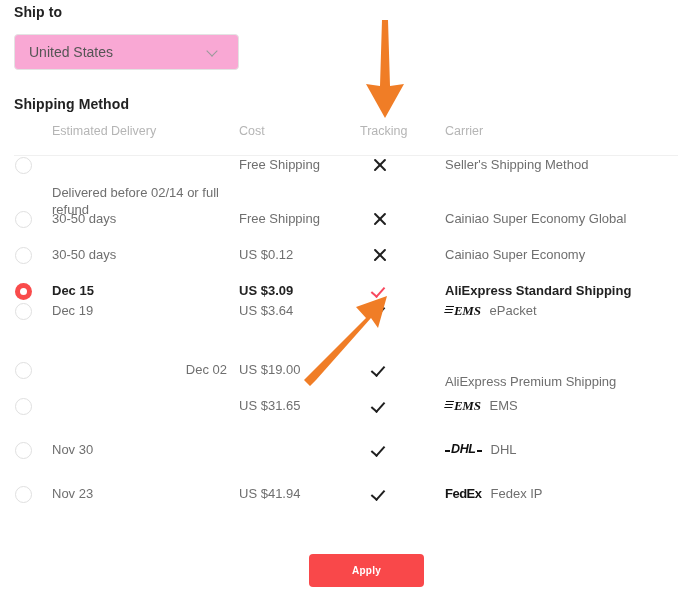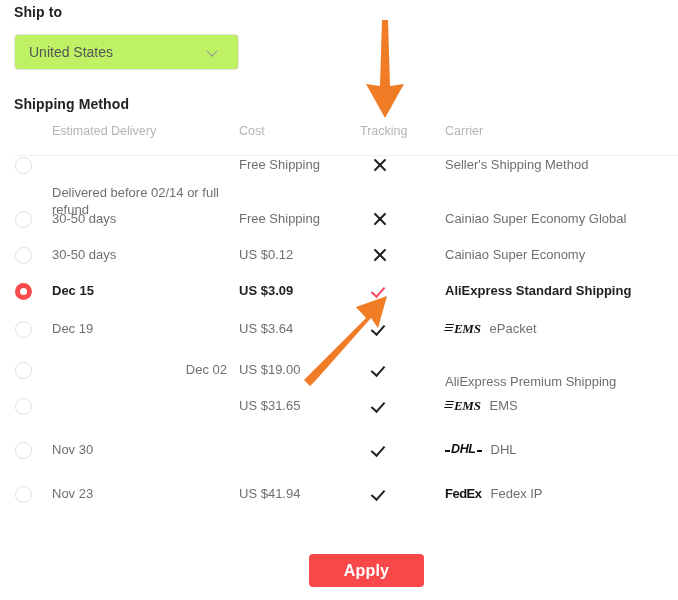--- a/index.html
+++ b/index.html
@@ -28,21 +28,21 @@
     letter-spacing: 0.1px;
   }
   .country-select {
     position: absolute;
     left: 14px;
     top: 34px;
     width: 225px;
     height: 36px;
     border: 1px solid #e3e3e3;
     border-radius: 4px;
-    background: #bef264;
+    background: #f9a8d4;
     box-sizing: border-box;
     display: flex;
     align-items: center;
     padding: 0 19px 0 14px;
     cursor: pointer;
   }
   .country-select .value {
     flex: 1;
     font-size: 14px;
     color: #555555;
@@ -261,21 +261,21 @@
     position: absolute;
     left: 309px;
     top: 554px;
     width: 115px;
     height: 33px;
     background: #f9484a;
     border: none;
     border-radius: 4px;
     color: #ffffff;
     font-family: "Liberation Sans", sans-serif;
-    font-size: 16px;
+    font-size: 10px;
     font-weight: bold;
     cursor: pointer;
     letter-spacing: 0.2px;
   }
 
   
   .annot {
     position: absolute;
     pointer-events: none;
   }
@@ -335,21 +335,21 @@
     </div>
     <div class="row selected" style="height: 36px; position: absolute; top: 126px;">
       <span class="radio" style="top: 1px;"></span>
       <span class="cell cell-delivery" style="top: 0px;">Dec 15</span>
       <span class="cell cell-cost" style="top: 0px;">US $3.09</span>
       <span class="mark-check red" style="top: 0px;"></span>
       <span class="cell cell-carrier" style="top: 0px;">
         <span class="carrier-text">AliExpress Standard Shipping</span>
       </span>
     </div>
-    <div class="row" style="height: 43px; position: absolute; top: 164px;">
+    <div class="row" style="height: 43px; position: absolute; top: 146px;">
       <span class="radio" style="top: 1px;"></span>
       <span class="cell cell-delivery" style="top: 0px;">Dec 19</span>
       <span class="cell cell-cost" style="top: 0px;">US $3.64</span>
       <span class="mark-check" style="top: 0px;"></span>
       <span class="cell cell-carrier" style="top: 0px;">
         <span class="logo logo-ems">EMS</span>
         <span class="carrier-text">ePacket</span>
       </span>
     </div>
     <div class="row" style="height: 36px; position: absolute; top: 205px;">

